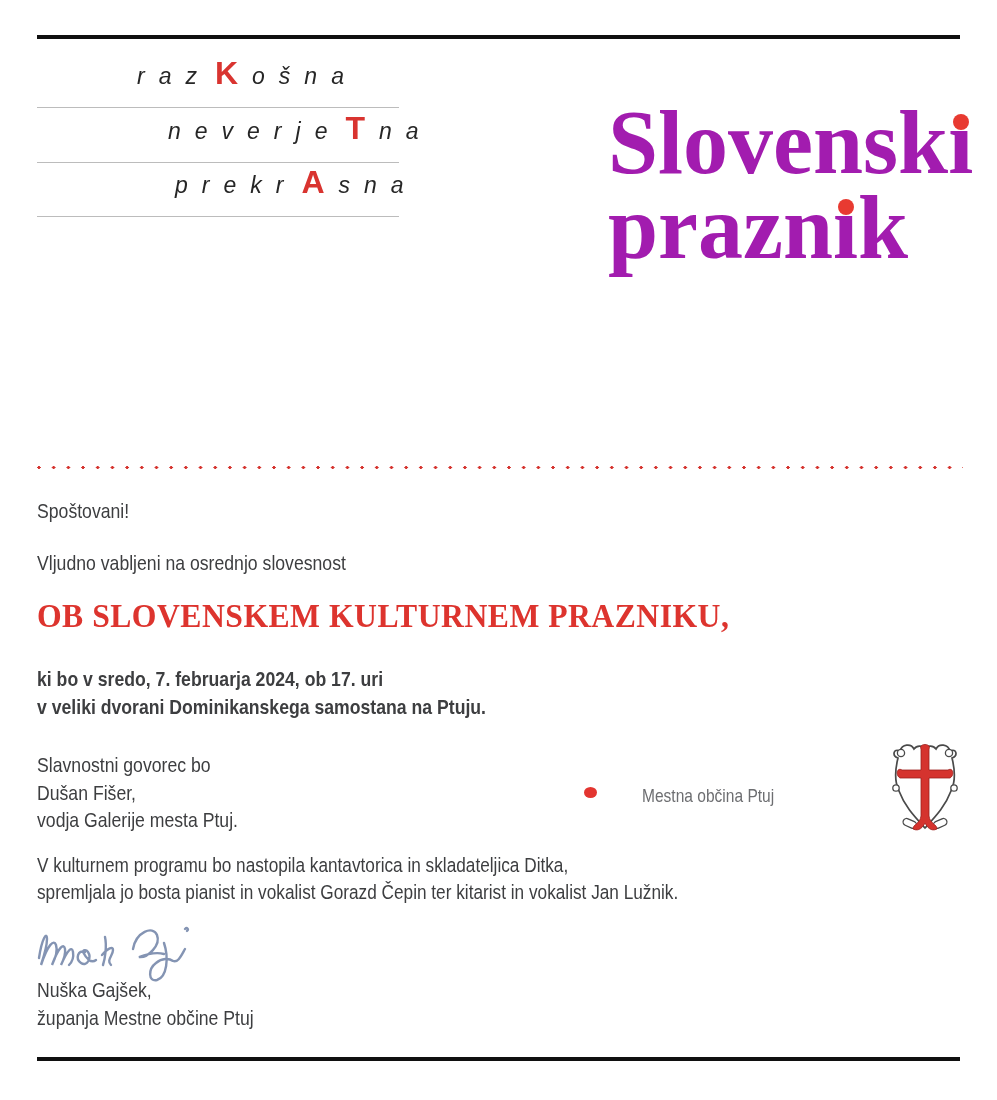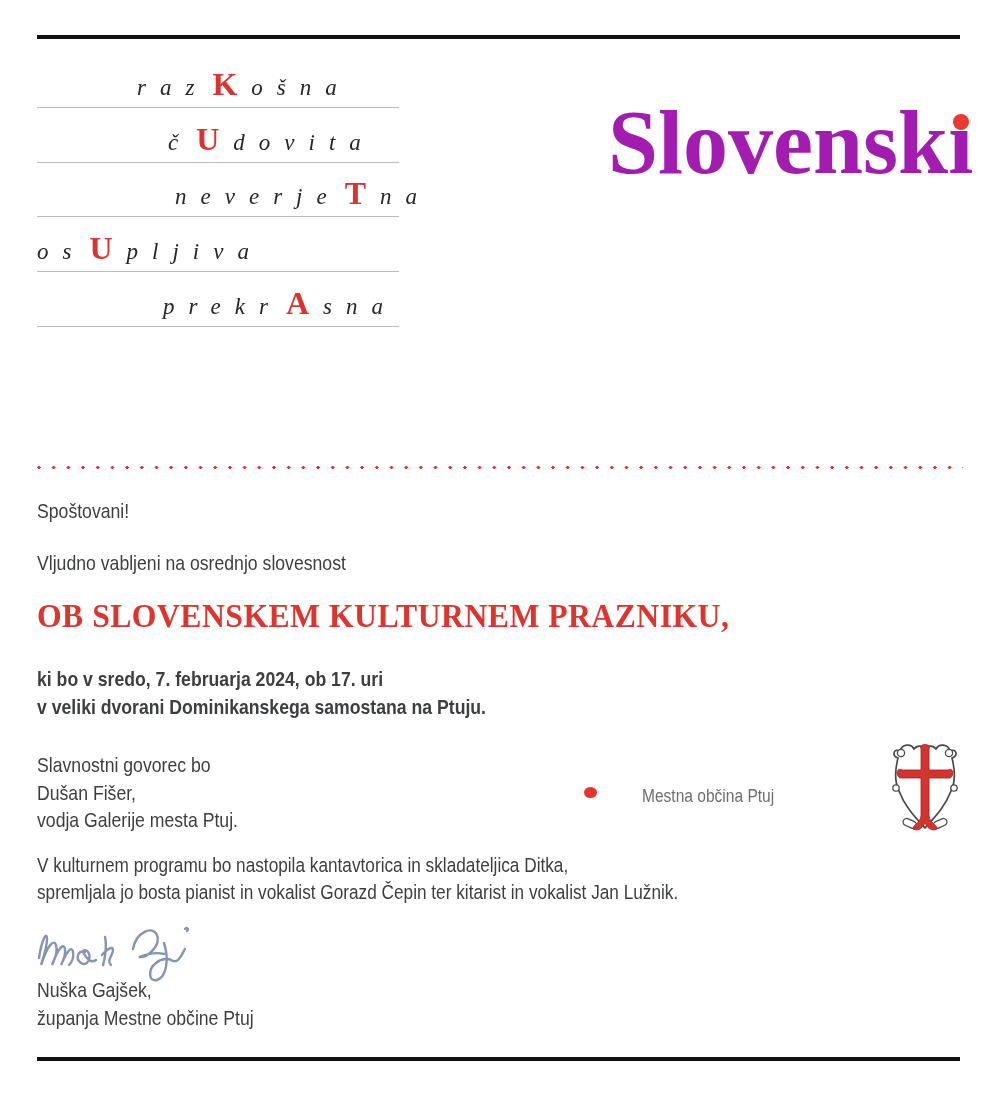--- a/index.html
+++ b/index.html
@@ -11,22 +11,22 @@
   }
   .abs { position:absolute; }
 
   
   .rule { left:37px; width:923px; height:4px; background:#101010; }
 
   
   .acrostic { left:37px; top:53px; width:362px; }
   .acro-row { position:relative; height:53.8px; border-bottom:1px solid #bcbcbc; }
   .acro-text {
-    position:absolute; bottom:4px; white-space:nowrap;
-    font-family:Liberation Serif, serif; font-style:italic;
+    position:absolute; bottom:15px; white-space:nowrap;
+    font-family:Liberation Sans, sans-serif; font-style:italic;
     font-size:23px; letter-spacing:14px; color:#262626;
   }
   .acro-row:nth-child(1) .acro-text { left:100px; }
   .acro-row:nth-child(2) .acro-text { left:131px; }
   .acro-row:nth-child(3) .acro-text { left:138px; }
   .acro-row:nth-child(4) .acro-text { left:0px;   }
   .acro-row:nth-child(5) .acro-text { left:126px; }
   .acro-row:nth-child(6) .acro-text { left:128px; }
   .acro-row:nth-child(7) .acro-text { left:45px;text-align:right;  }
   .acro-cap {
@@ -82,35 +82,30 @@
 </head>
 <body>
 
 <div class="abs rule" style="top:35px;"></div>
 
 <div class="abs acrostic">
   <div class="acro-row">
     <span class="acro-text"><span>raz</span><span class="acro-cap">K</span><span>ošna</span></span>
   </div>
   <div class="acro-row">
-    <span class="acro-text"><span>č</span><span class="acro-cap">U</span><span>dovita</span></span>
-  </div>
-  <div class="acro-row">
     <span class="acro-text"><span>neverje</span><span class="acro-cap">T</span><span>na</span></span>
-  </div>
-  <div class="acro-row">
-    <span class="acro-text"><span>os</span><span class="acro-cap">U</span><span>pljiva</span></span>
   </div>
   <div class="acro-row">
     <span class="acro-text"><span>prekr</span><span class="acro-cap">A</span><span>sna</span></span>
   </div>
 </div>
 
 <div class="abs title">
   <span class="tline"><span>Slovensk</span><span class="ti"><span>ı</span><span class="idot"></span></span><span></span></span>
+  <span class="tline"><span>prazn</span><span class="ti"><span>ı</span><span class="idot"></span></span><span>k</span></span>
 </div>
 
 <div class="abs dotsep"></div>
 
 <div class="abs body-text cond" style="top:497px;">Spoštovani!</div>
 <div class="abs body-text cond" style="top:549px;">Vljudno vabljeni na osrednjo slovesnost</div>
 
 <div class="abs heading">OB SLOVENSKEM KULTURNEM PRAZNIKU,</div>
 
 <div class="abs body-text cond bold" style="top:665px;">

